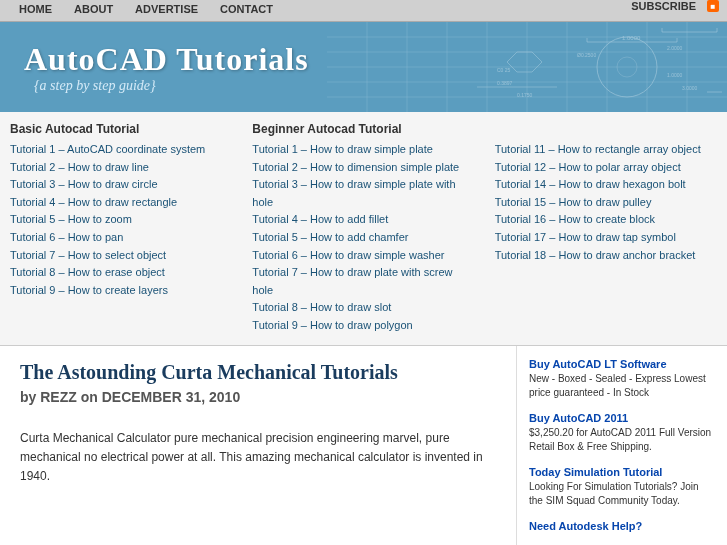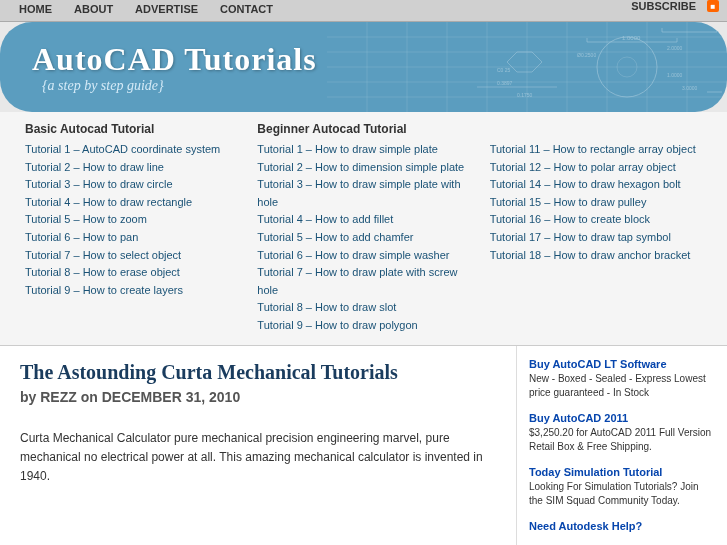--- a/index.html
+++ b/index.html
@@ -45,22 +45,21 @@
     }
 
     
     #banner {
       background: #5b9dbf;
       height: 90px;
       position: relative;
       overflow: hidden;
       display: flex;
       align-items: center;
-      padding: 10px 32px;
-      border-radius: 32px;
+      padding: 10px 24px;
     }
     #banner-title {
       position: relative;
       z-index: 2;
     }
     #banner-title h1 {
       font-size: 32px;
       font-weight: bold;
       color: #fff;
       font-family: Georgia, serif;
@@ -79,21 +78,21 @@
     #main-wrapper {
       background: #fff;
       display: flex;
       flex-direction: column;
     }
 
     
     #tutorials-section {
       background: #f5f5f5;
       border-bottom: 1px solid #ccc;
-      padding: 10px 25px;
+      padding: 10px 10px;
       display: flex;
       gap: 20px;
     }
     .tutorial-column {
       flex: 1;
     }
     .tutorial-column h3 {
       font-size: 12px;
       font-weight: bold;
       color: #333;

